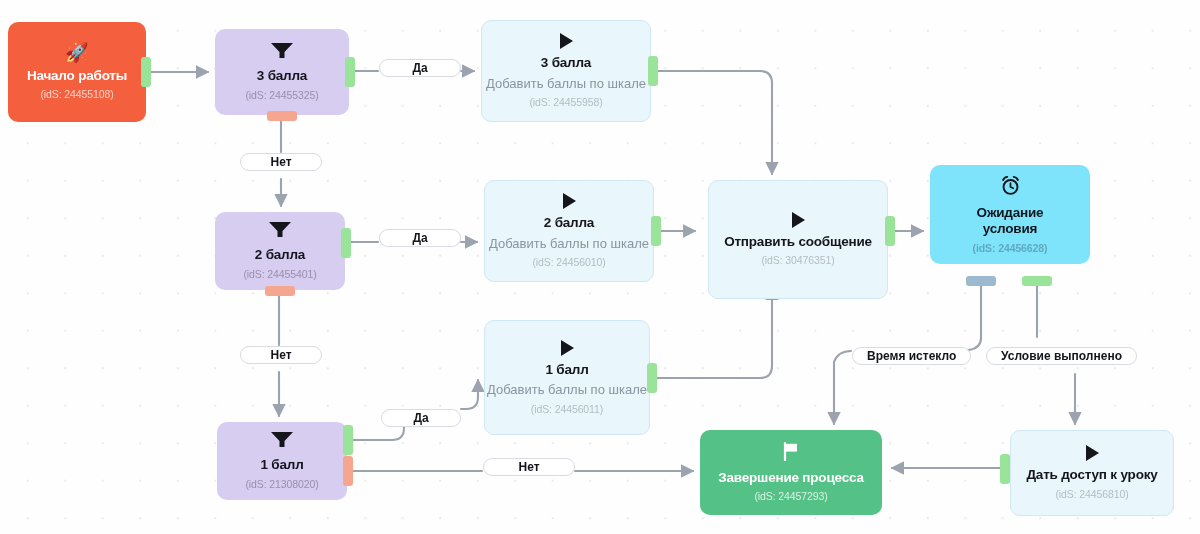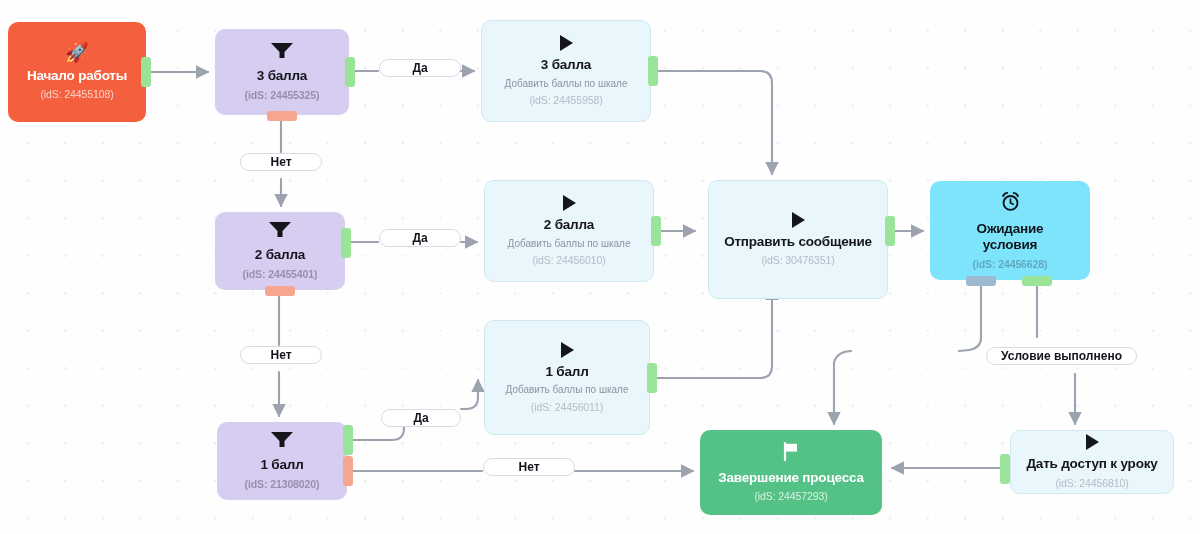--- a/index.html
+++ b/index.html
@@ -44,21 +44,21 @@
     margin-bottom: 6px;
     display: block;
   }
   .node .ntitle {
     font-size: 13.5px;
     font-weight: bold;
     letter-spacing: -0.2px;
     line-height: 1.22;
   }
   .node .nsub {
-    font-size: 10px;
+    font-size: 13px;
     line-height: 1.25;
     margin-top: 4px;
     color: #9aa0ab;
   }
   .node .nid {
     font-size: 10.5px;
     line-height: 1.2;
     margin-top: 4px;
     color: #b9bec8;
     letter-spacing: -0.1px;
@@ -70,21 +70,21 @@
     color: #ffffff;
   }
   .n-start .ntitle { color: #ffffff; }
   .n-start .nid { color: rgba(255,255,255,0.72); }
 
   .n-filter {
     background: #d7cdf1;
     color: #1a1a22;
   }
   .n-filter .ntitle { color: #15151c; }
-  .n-filter .nid { color: #9890ab; font-weight: bold; }
+  .n-filter .nid { color: #9890ab; }
 
   .n-action {
     background: #e9f6fb;
     border: 1px solid #cfe8f2;
     color: #15151c;
   }
   .n-action .ntitle { color: #15151c; }
   .n-action .nsub { color: #8b93a0; }
   .n-action .nid { color: #b4bcc6; }
 
@@ -239,21 +239,21 @@
     <span class="nsub">Добавить баллы по шкале</span>
     <span class="nid">(idS: 24456010)</span>
   </div>
 
   <div class="node n-action" style="left:708px; top:180px; width:180px; height:119px;">
     <span class="nicon play"></span>
     <span class="ntitle">Отправить сообщение</span>
     <span class="nid">(idS: 30476351)</span>
   </div>
 
-  <div class="node n-wait" style="left:930px; top:181px; width:160px; height:99px;">
+  <div class="node n-wait" style="left:930px; top:165px; width:160px; height:99px;">
     <span class="nicon">
       <svg width="21" height="21" viewBox="0 0 22 22" aria-hidden="true">
         <circle cx="11" cy="12.5" r="7.3" fill="none" stroke="#15151c" stroke-width="2"></circle>
         <path d="M11 8.6 L11 12.5 L13.8 14" stroke="#15151c" stroke-width="1.8" fill="none" stroke-linecap="round"></path>
         <path d="M3.2 5.2 Q4.8 2.2 7.6 2.0" stroke="#15151c" stroke-width="2" fill="none" stroke-linecap="round"></path>
         <path d="M18.8 5.2 Q17.2 2.2 14.4 2.0" stroke="#15151c" stroke-width="2" fill="none" stroke-linecap="round"></path>
       </svg>
     </span>
     <span class="ntitle" style="max-width:110px;">Ожидание условия</span>
     <span class="nid">(idS: 24456628)</span>
@@ -280,21 +280,21 @@
     <span class="nicon">
       <svg width="18" height="19" viewBox="0 0 18 19" aria-hidden="true">
         <path d="M3 1.2 L3 18" stroke="#ffffff" stroke-width="2.2" stroke-linecap="round"></path>
         <path d="M3.6 1.8 L15 1.8 L15 9.6 L3.6 9.6 Z" fill="#ffffff"></path>
       </svg>
     </span>
     <span class="ntitle">Завершение процесса</span>
     <span class="nid">(idS: 24457293)</span>
   </div>
 
-  <div class="node n-action" style="left:1010px; top:430px; width:164px; height:64px;">
+  <div class="node n-action" style="left:1010px; top:430px; width:164px; height:86px;">
     <span class="nicon play"></span>
     <span class="ntitle">Дать доступ к уроку</span>
     <span class="nid">(idS: 24456810)</span>
   </div>
 
   <div class="port port-green port-v" style="left:141px; top:57px;"></div>
   <div class="port port-green port-v" style="left:345px; top:57px;"></div>
   <div class="port port-red port-h" style="left:267px; top:111px;"></div>
   <div class="port port-green port-v" style="left:648px; top:56px;"></div>
 
@@ -310,15 +310,16 @@
   <div class="port port-red port-v" style="left:343px; top:456px;"></div>
   <div class="port port-green port-v" style="left:647px; top:363px;"></div>
   <div class="port port-green port-v" style="left:1000px; top:454px;"></div>
 
   <div class="elabel" style="left:379px; top:59px; width:82px;">Да</div>
   <div class="elabel" style="left:240px; top:153px; width:82px;">Нет</div>
   <div class="elabel" style="left:379px; top:229px; width:82px;">Да</div>
   <div class="elabel" style="left:240px; top:346px; width:82px;">Нет</div>
   <div class="elabel" style="left:381px; top:409px; width:80px;">Да</div>
   <div class="elabel" style="left:483px; top:458px; width:92px;">Нет</div>
+  <div class="elabel" style="left:852px; top:347px;">Время истекло</div>
   <div class="elabel" style="left:986px; top:347px;">Условие выполнено</div>
 
 </div>
 
 </body></html>

